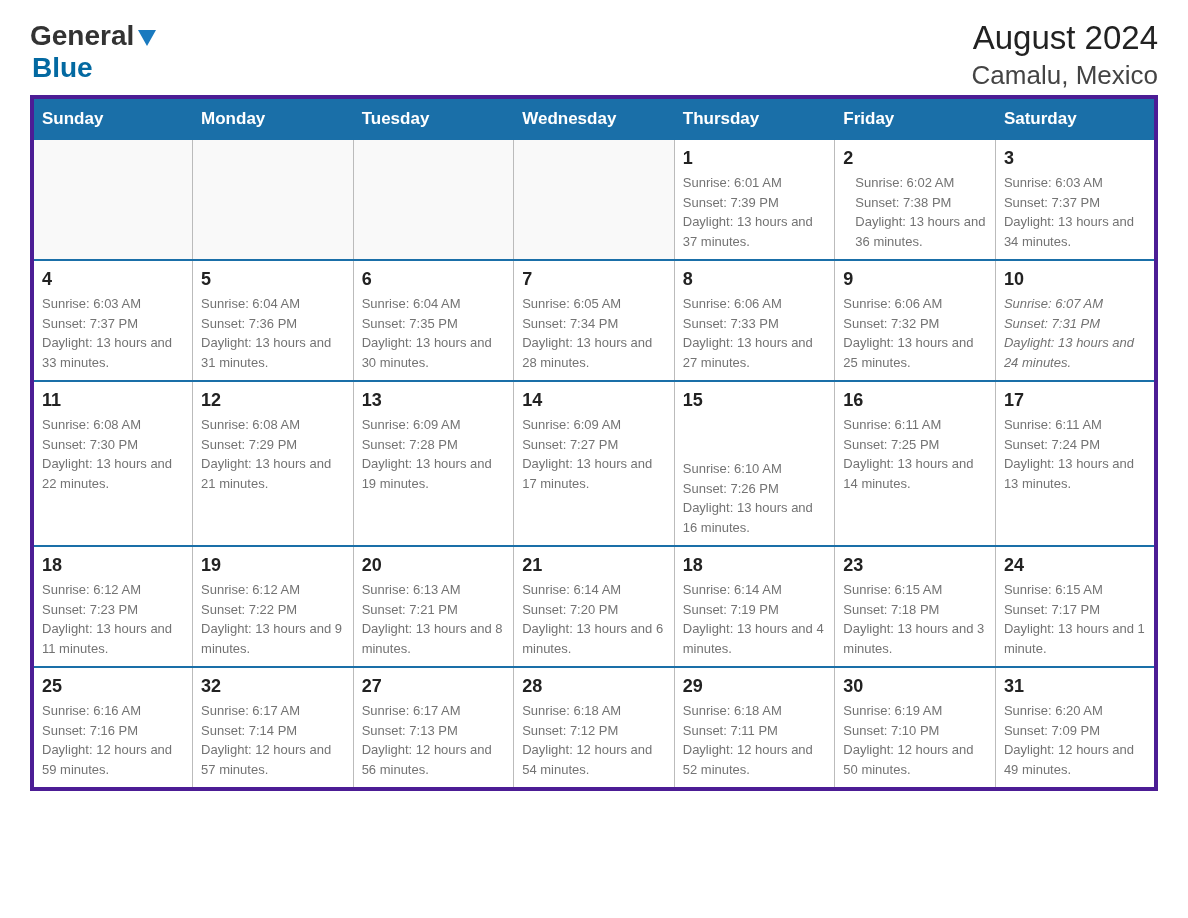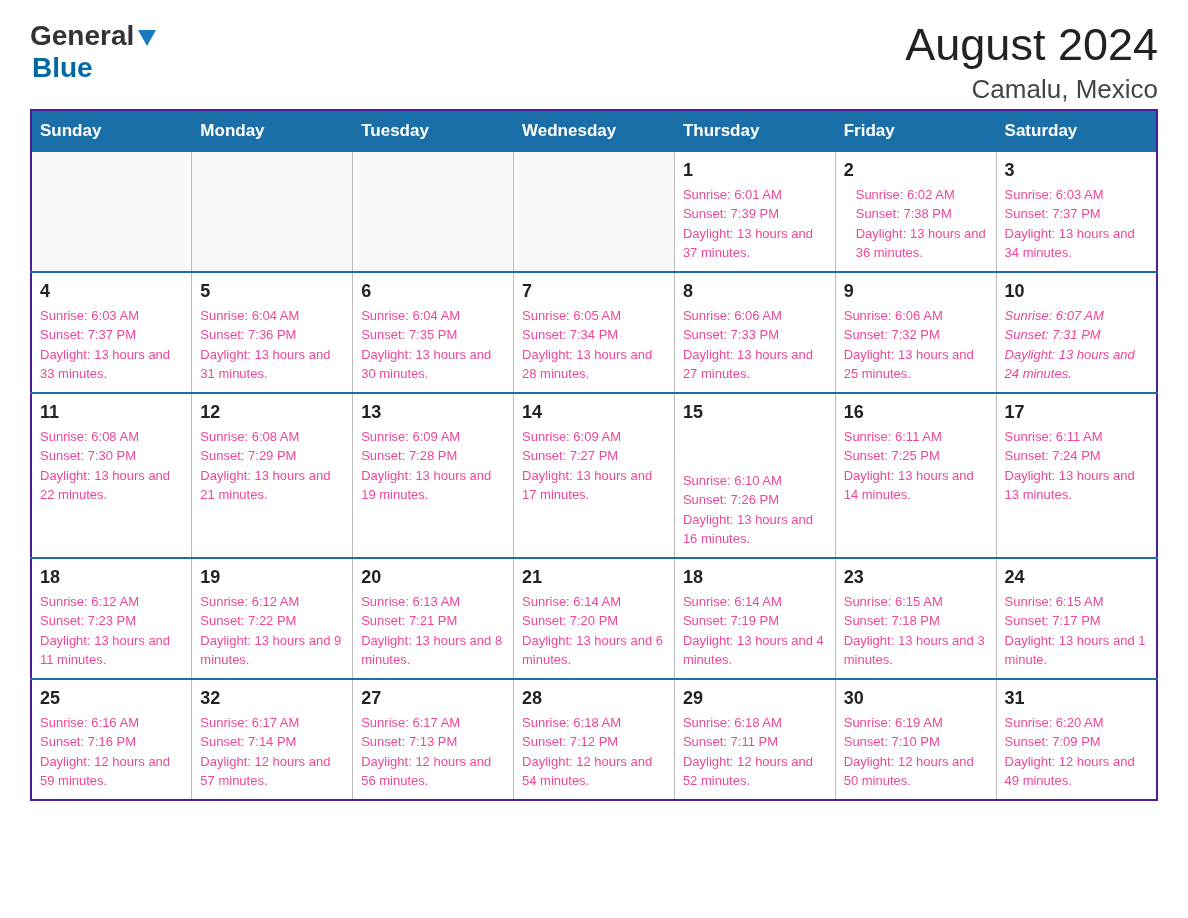--- a/index.html
+++ b/index.html
@@ -21,34 +21,34 @@
       flex-direction: column;
     }
     .logo-row1 {
       display: flex;
       align-items: center;
     }
     .title-section {
       text-align: right;
     }
     .month-title {
-      font-size: 45px;
+      font-size: 33px;
       font-weight: normal;
       color: #222;
       line-height: 1.1;
     }
     .location {
       font-size: 26px;
       color: #444;
       margin-top: 4px;
     }
     .calendar {
       width: 100%;
       border-collapse: collapse;
-      border: 2px solid #4c1d95;
+      border: 4px solid #4c1d95;
     }
     .calendar th {
       background-color: #1a6fa8;
       color: #fff;
       padding: 10px 8px;
       font-size: 17px;
       font-weight: bold;
       text-align: left;
       border: 1px solid #1a6fa8;
     }
@@ -63,21 +63,21 @@
     }
     .day-number {
       font-size: 18px;
       font-weight: bold;
       color: #222;
       margin-bottom: 4px;
       display: block;
     }
     .day-info {
       font-size: 13px;
-      color: #ec4899;
+      color: #737373;
       line-height: 1.5;
     }
     .empty-cell {
       background: #f9f9f9;
     }
     .row-border td {
       border-top: 2px solid #1a6fa8;
     }
   </style>
 </head>

